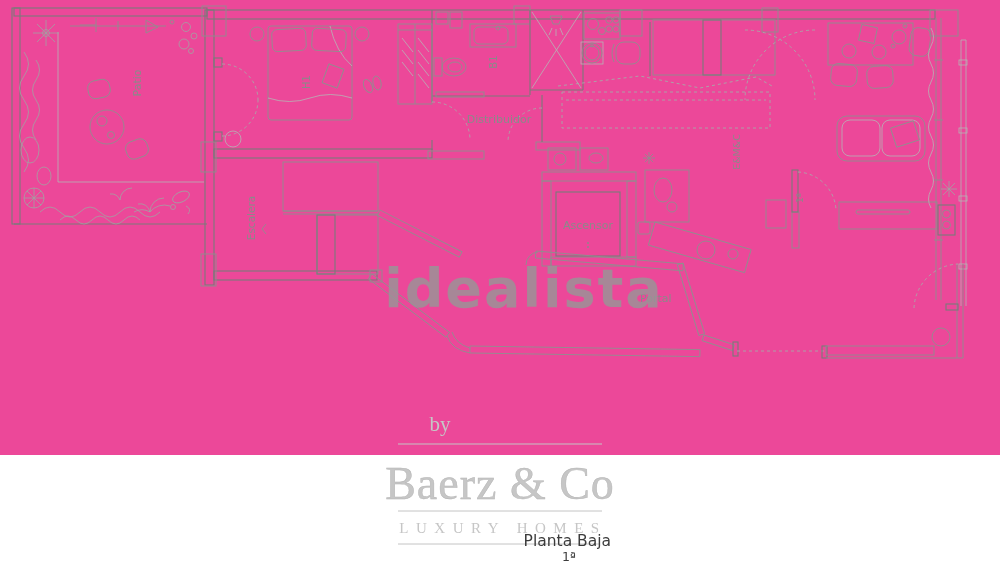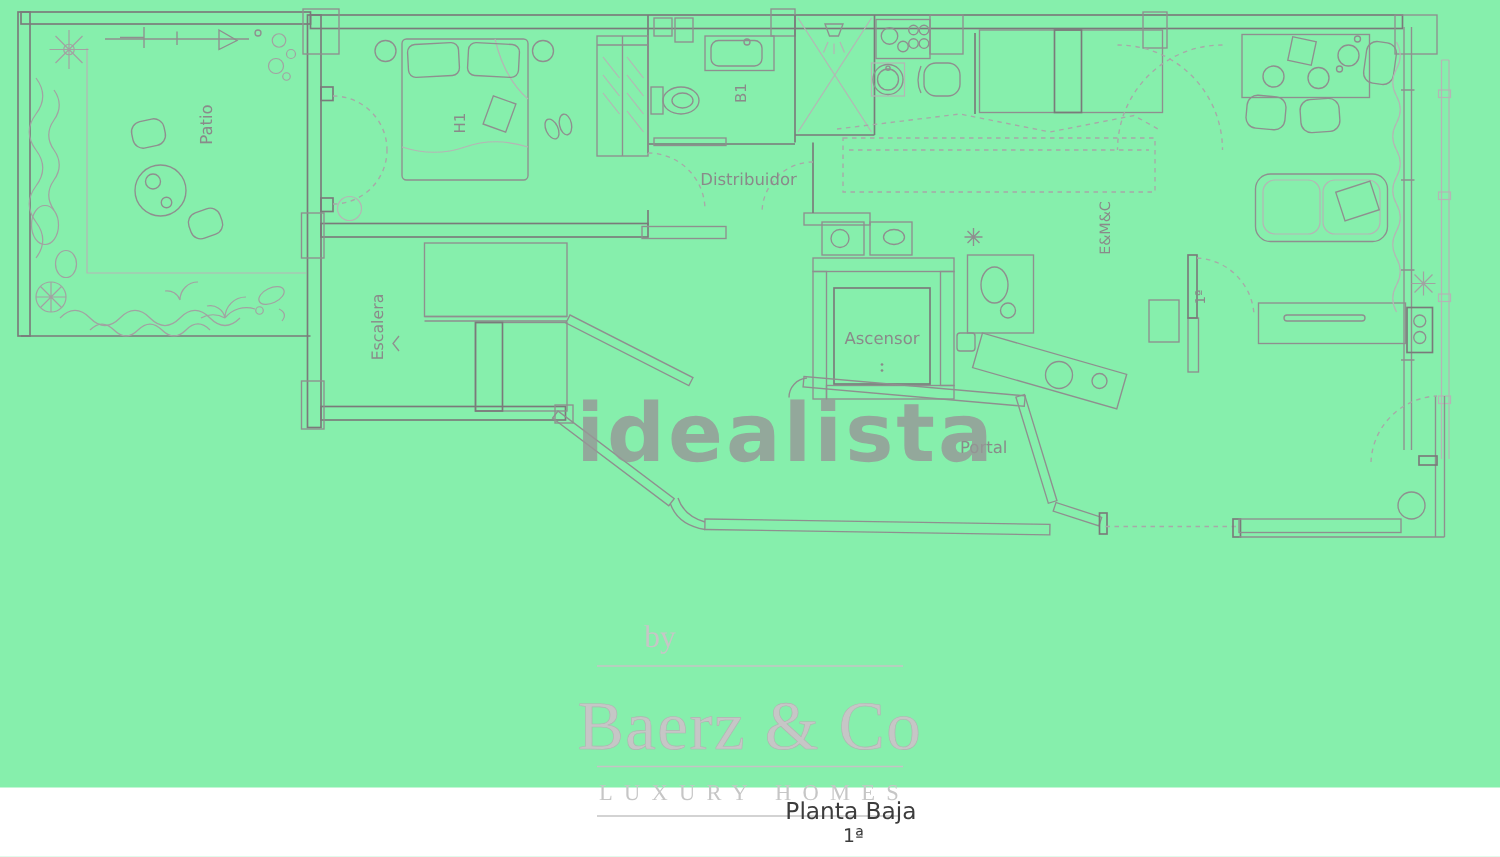--- a/index.html
+++ b/index.html
@@ -1,17 +1,17 @@
 <!DOCTYPE html>
 <html><head>
 <meta charset="utf-8">
 <style>
   html,body{margin:0;padding:0;background:#ffffff;}
   body{width:1000px;height:571px;overflow:hidden;font-family:"DejaVu Sans",sans-serif;}
-  .stage{position:relative;width:1000px;height:525px;background:#86efac;}
+  .stage{position:relative;width:1000px;height:455px;background:#ec4899;}
   svg{display:block;}
   .w{stroke:#7a7a7a;fill:none;stroke-width:1.1;}
   .t{stroke:#8f8f8f;fill:none;stroke-width:0.9;}
   .l{stroke:#b5b5b5;fill:none;stroke-width:0.8;}
   .d{stroke:#a8a8a8;fill:none;stroke-width:0.9;stroke-dasharray:3 3;}
   .plant{stroke:#a2a2a2;fill:none;stroke-width:0.8;}
   .lbl{font-family:"DejaVu Sans",sans-serif;}
   .serif{font-family:"Liberation Serif","DejaVu Serif",serif;}
 </style>
 </head>

